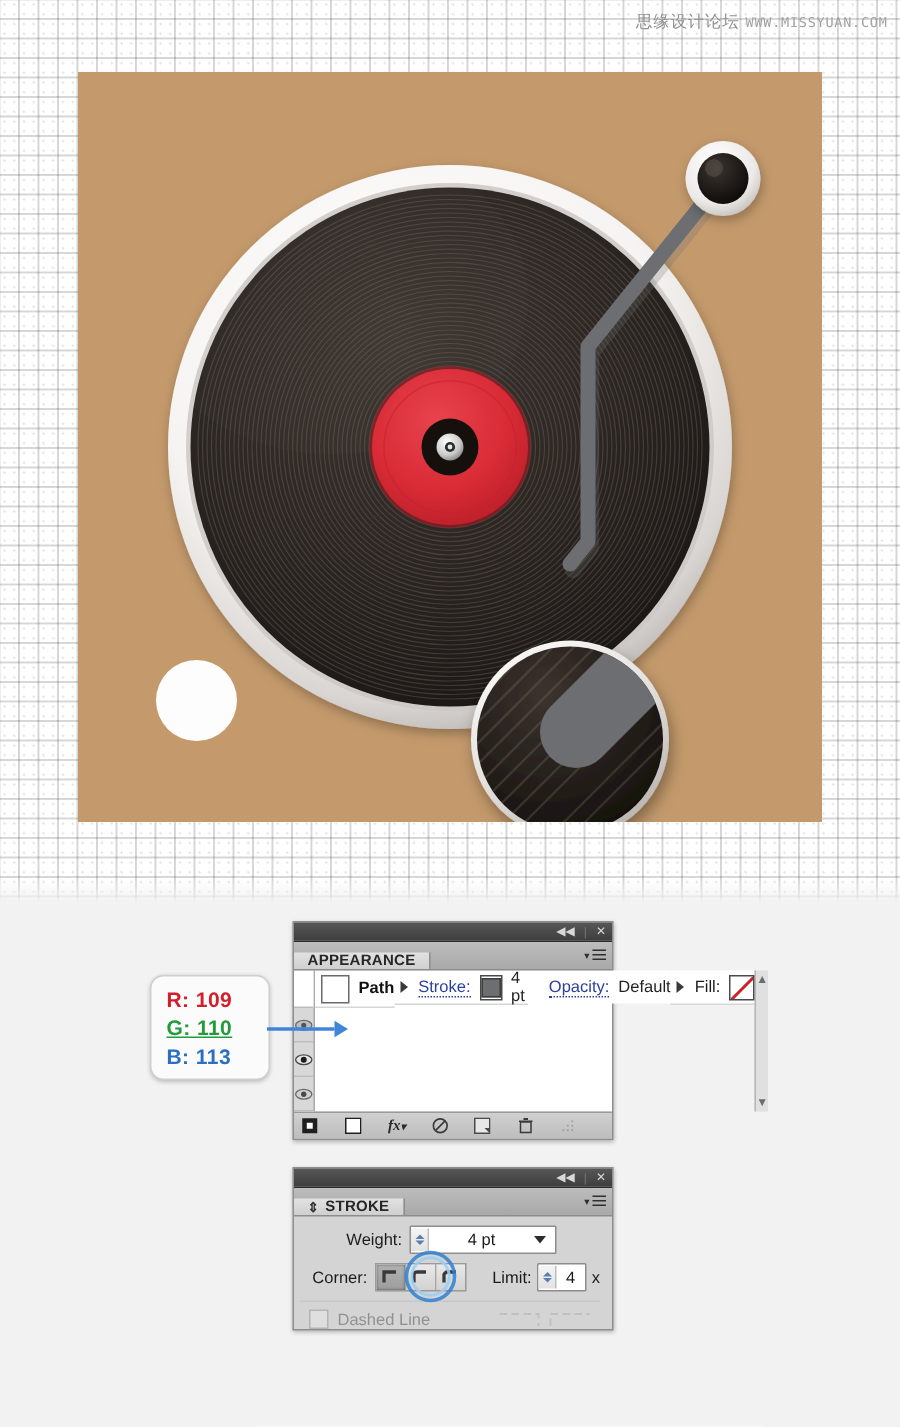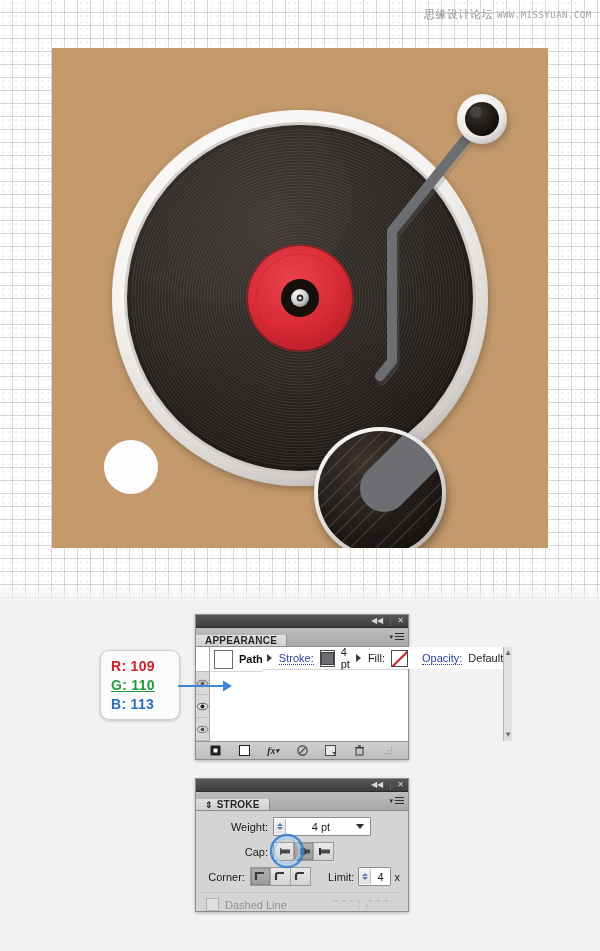--- a/index.html
+++ b/index.html
@@ -137,21 +137,21 @@
     padding:2px 0;
   }
   .sc-arrow{font-size:8px;color:#6c6c6c;line-height:8px;}
 
   .panel-footer{
     height:17px;background:linear-gradient(to bottom,#d0d0d0,#bdbdbd);
     border-top:1px solid #9a9a9a;display:flex;align-items:center;
     padding:0 5px;gap:0;
   }
   .footer-btn{
-    flex:1;display:flex;align-items:center;justify-content:center;
+    flex:1;display:flex;align-items:center;justify-content:flex-start;
     height:15px;color:#2a2a2a;font-size:10px;
   }
   .grip-dots{width:9px;height:9px;opacity:.5;}
 
   
   .stroke-body{background:#d4d4d4;padding:6px 8px 0 4px;}
   .srow{display:flex;align-items:center;margin-bottom:6px;}
   .slabel{
     width:68px;text-align:right;padding-right:5px;
     font-size:11px;color:#1c1c1c;
@@ -430,29 +430,29 @@
 
         <div class="ap-row">
           <span class="disclosure"></span>
           <span class="link">Stroke:</span>
           <span class="swatch-stroke">
               <i></i>
             </span>
           <span class="val">4 pt</span>
         </div>
 
+        <div class="ap-row" style="border-bottom:none;">
+          <span class="link" style="margin-left:10px;">Opacity:</span>
+          <span class="val">Default</span>
+        </div>
+
         <div class="ap-row">
           <span class="disclosure"></span>
           <span style="font-size:11px;">Fill:</span>
           <span class="swatch-none"></span>
-        </div>
-
-        <div class="ap-row" style="border-bottom:none;">
-          <span class="link" style="margin-left:10px;">Opacity:</span>
-          <span class="val">Default</span>
         </div>
       </div>
 
       <div class="scroll-col">
         <span class="sc-arrow">▲</span>
         <span class="sc-arrow">▼</span>
       </div>
     </div>
 
     <div class="panel-footer">
@@ -531,44 +531,20 @@
         <div class="numfield combo">
           <span class="spinner">
             <span class="spin-up"></span>
             <span class="spin-dn"></span>
           </span>
           <span class="numval">4 pt</span>
           <span class="caret"></span>
         </div>
       </div>
 
-      <div class="srow">
-        <span class="slabel">Cap:</span>
-        <div class="btngroup">
-          <span class="iconbtn">
-            <svg width="14" height="11" viewBox="0 0 14 11">
-                <rect x="4" y="3.5" width="9" height="4" fill="#4a4a4a"></rect>
-                <rect x="3.2" y="2" width="1" height="7" fill="#2b2b2b"></rect>
-              </svg>
-          </span>
-          <span class="iconbtn sel">
-            <svg width="14" height="11" viewBox="0 0 14 11">
-                <path d="M6 3.5 H13 V7.5 H6 A2 2 0 0 1 6 3.5 Z" fill="#4a4a4a"></path>
-                <circle cx="6" cy="5.5" r="3.2" fill="none" stroke="#2b2b2b" stroke-width="1"></circle>
-              </svg>
-          </span>
-          <span class="iconbtn">
-            <svg width="14" height="11" viewBox="0 0 14 11">
-                <rect x="3" y="3.5" width="10" height="4" fill="#4a4a4a"></rect>
-                <rect x="2" y="2" width="1" height="7" fill="#2b2b2b"></rect>
-                <rect x="3" y="2" width="1" height="7" fill="#2b2b2b"></rect>
-              </svg>
-          </span>
-        </div>
-      </div>
 
       <div class="srow">
         <span class="slabel">Corner:</span>
         <div class="btngroup">
           <span class="iconbtn sel">
             <svg width="14" height="11" viewBox="0 0 14 11">
                 <path d="M3 9 V2 H11" fill="none" stroke="#3a3a3a" stroke-width="2.2" stroke-linejoin="miter"></path>
               </svg>
           </span>
           <span class="iconbtn">

